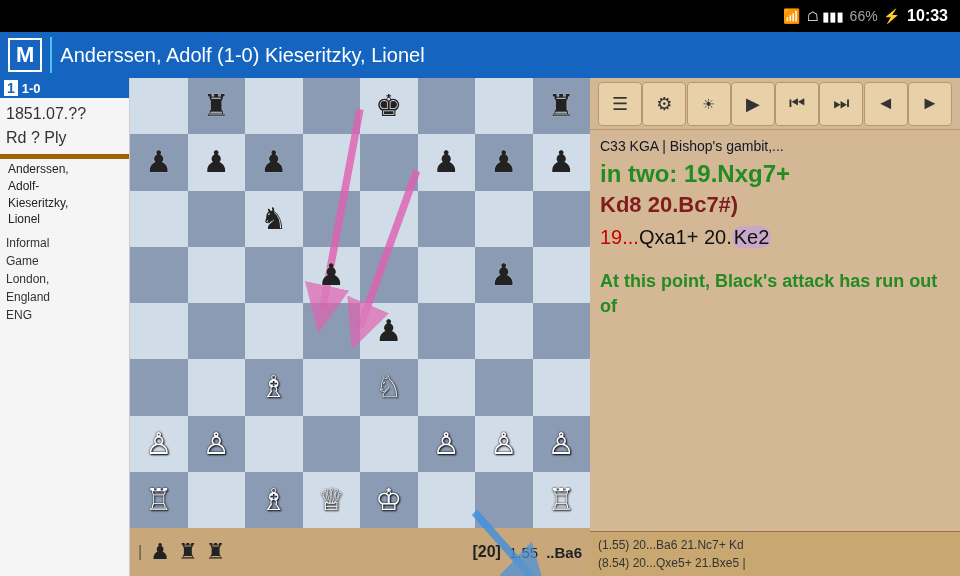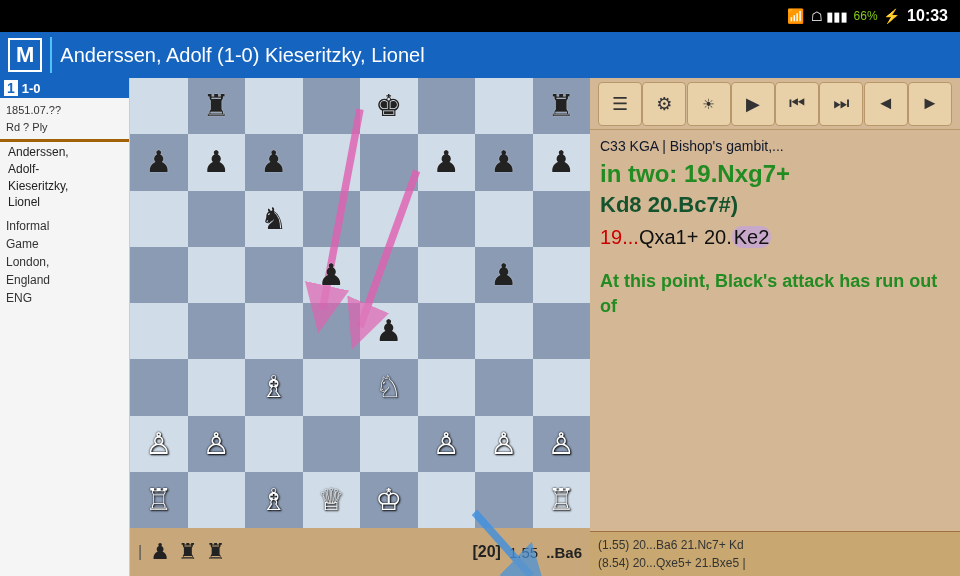--- a/index.html
+++ b/index.html
@@ -90,24 +90,24 @@
       color: #1565C0;
       font-weight: bold;
       font-size: 14px;
       padding: 0 3px;
     }
     .sidebar-result {
       font-weight: bold;
     }
     .sidebar-info {
       padding: 4px 6px;
-      font-size: 11px;
+      font-size: 16px;
       color: #333;
       line-height: 1.5;
-      border-bottom: 3px solid #a16207;
+      border-bottom: 5px solid #a16207;
     }
     .sidebar-player {
       font-size: 12px;
       color: #222;
       padding: 2px 8px;
       line-height: 1.4;
     }
     .sidebar-meta {
       font-size: 12px;
       color: #333;
@@ -209,21 +209,21 @@
     }
 
     .hint-line {
       color: #228B22;
       font-size: 24px;
       font-weight: bold;
       margin-bottom: 4px;
     }
 
     .move-line {
-      color: #14532d;
+      color: #7f1d1d;
       font-size: 22px;
       font-weight: bold;
       margin-bottom: 8px;
     }
 
     .move-red { color: #cc0000; }
     .move-black { color: #111; text-align: right; }
     .move-highlight-box {
       background: #c8a8c8;
       padding: 0 2px;
@@ -263,21 +263,21 @@
       pointer-events: none;
     }
   </style>
 </head>
 <body>
 
 <div class="status-bar">
   <div class="status-bar-icons">
     <span style="color:#fff;font-size:14px;">📶</span>
     <span style="color:#fff;font-size:13px;">☖ ▮▮▮</span>
-    <span style="color:#84cc16;font-size:12px;">66%</span>
+    <span style="color:#a3a3a3;font-size:14px;">66%</span>
     <span style="color:#2ecc40;font-size:14px;">⚡</span>
     <span style="color:#fff;font-size:16px;font-weight:bold;">10:33</span>
   </div>
 </div>
 
 <div class="title-bar">
   <div class="title-m-badge">M</div>
   <div class="title-divider"></div>
   <div class="title-text">Anderssen, Adolf (1-0) Kieseritzky, Lionel</div>
 </div>

